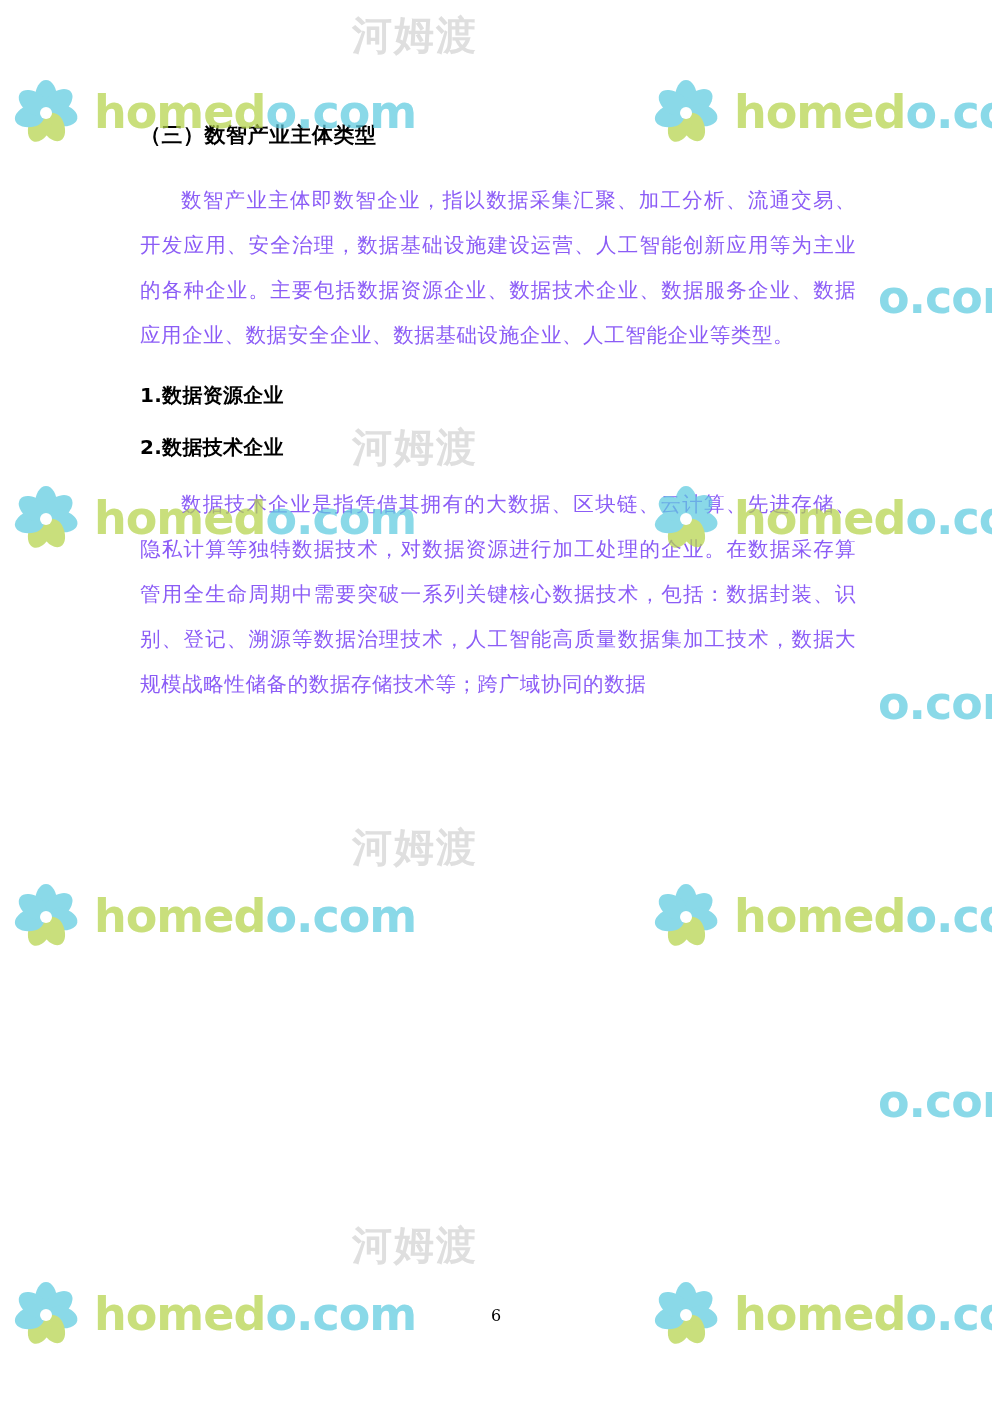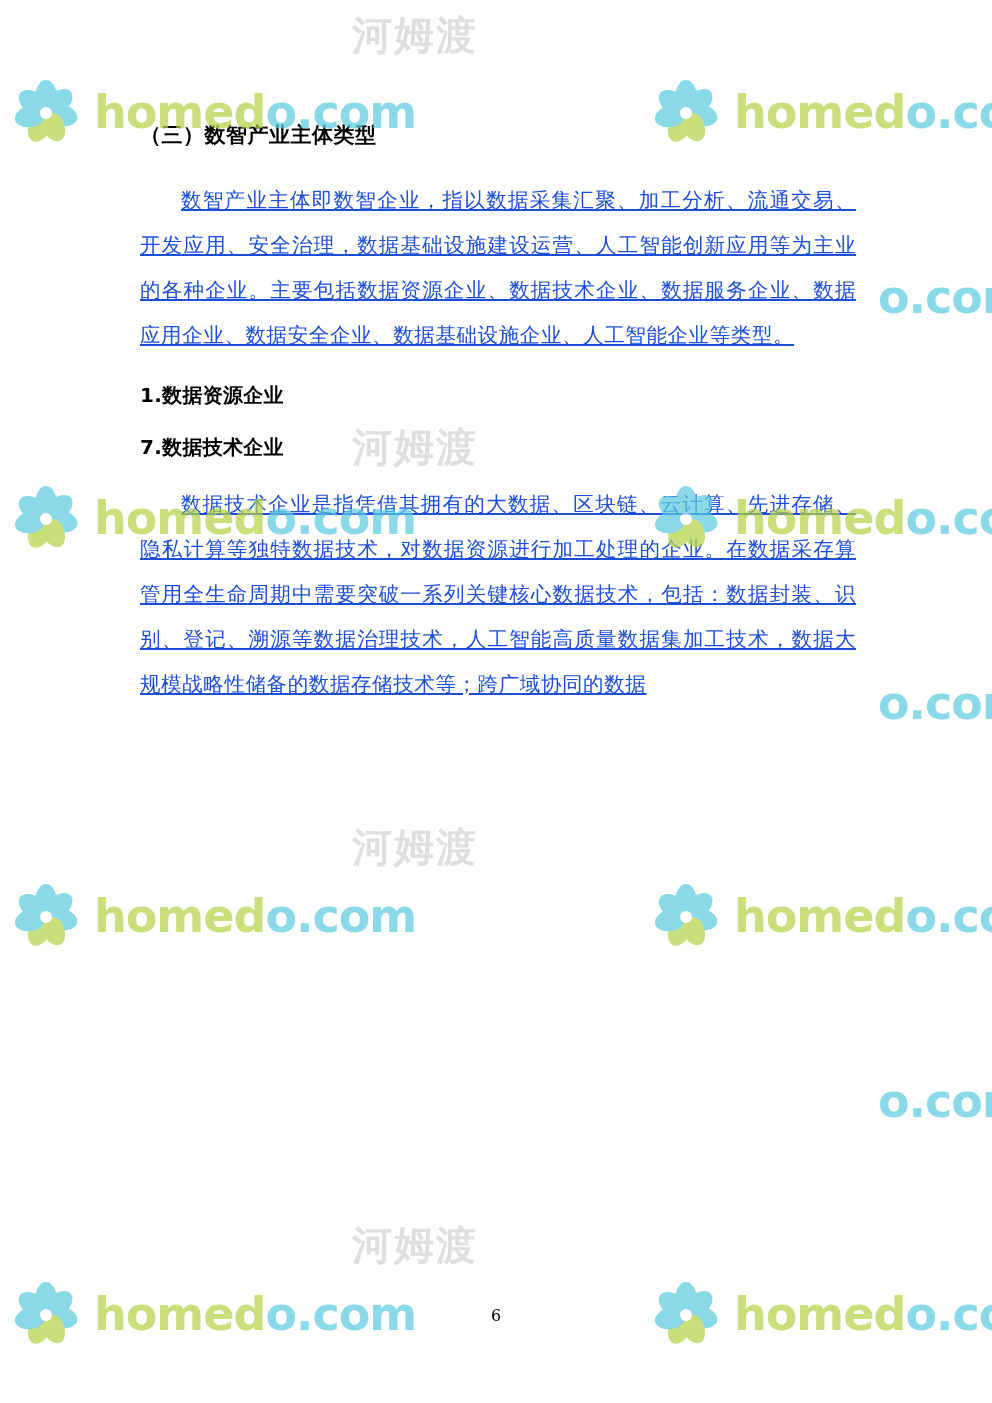--- a/index.html
+++ b/index.html
@@ -47,28 +47,27 @@
     font-size: 20px;
     font-weight: bold;
     color: #000000;
     letter-spacing: 0.3px;
     margin: 22px 0 20px 0;
     line-height: 1.5;
   }
   .para {
     font-family: "DejaVu Serif", "Liberation Serif", serif;
     font-size: 20.5px;
-    color: #1d4ed8;
+    color: #8b5cf6;
     line-height: 45px;
     text-align: justify;
     text-justify: inter-ideograph;
     text-indent: 2em;
     margin: 0 0 14px 0;
     letter-spacing: 0.6px;
-    text-decoration: underline;
   }
   .page-number {
     position: absolute;
     left: 0;
     top: 1306px;
     width: 992px;
     text-align: center;
     font-family: "DejaVu Serif", "Liberation Serif", serif;
     font-size: 16px;
     color: #000000;
@@ -152,21 +151,21 @@
   <div class="content">
     <div class="doc-body">
 
       <h2 class="heading">（三）数智产业主体类型</h2>
 
       <p class="para">数智产业主体即数智企业，指以数据采集汇聚、加工分析、流通交易、开发应用、安全治理，数据基础设施建设运营、人工智能创新应用等为主业的各种企业。主要包括数据资源企业、数据技术企业、数据服务企业、数据应用企业、数据安全企业、数据基础设施企业、人工智能企业等类型。</p>
 
       <h3 class="sub-heading">1.数据资源企业</h3>
 
 
-      <h3 class="sub-heading">7.数据技术企业</h3>
+      <h3 class="sub-heading">2.数据技术企业</h3>
 
       <p class="para">数据技术企业是指凭借其拥有的大数据、区块链、云计算、先进存储、隐私计算等独特数据技术，对数据资源进行加工处理的企业。在数据采存算管用全生命周期中需要突破一系列关键核心数据技术，包括：数据封装、识别、登记、溯源等数据治理技术，人工智能高质量数据集加工技术，数据大规模战略性储备的数据存储技术等；跨广域协同的数据</p>
 
     </div>
 
     <div class="page-number">6</div>
   </div>
 
   <div class="wm-layer">
 

